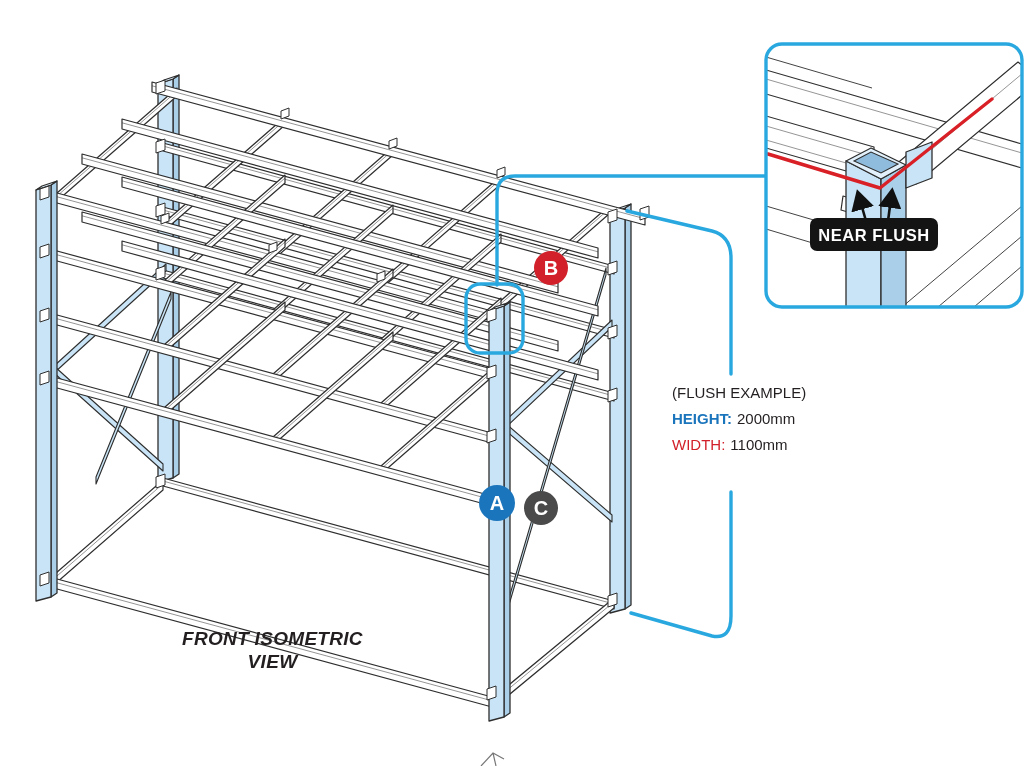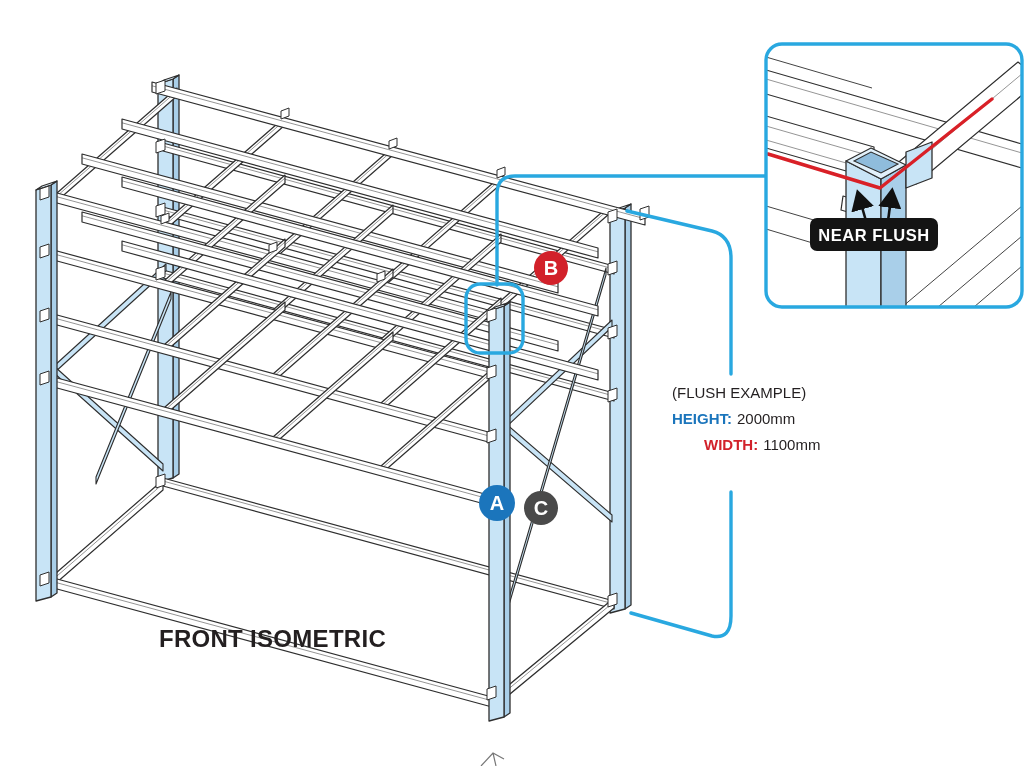--- a/index.html
+++ b/index.html
@@ -22,23 +22,23 @@
   .cyan{stroke:var(--accent-cyan);fill:none;stroke-width:3.4;stroke-linecap:round;}
   .redline{stroke:var(--red-line);stroke-width:3.4;fill:none;stroke-linejoin:round;stroke-linecap:round;}
   .mtext{fill:#fff;font-weight:bold;font-family:"Liberation Sans",sans-serif;text-anchor:middle;}
   .hole{fill:#8fbcdc;stroke:var(--ink);stroke-width:1.1;}
   .arrow{stroke:#111;stroke-width:2.6;fill:none;}
   .ahead{fill:#111;}
   .info{position:absolute;left:668px;top:376px;width:168px;background:#fff;
         padding:4px 2px 6px 4px;font-size:15px;line-height:26px;}
   .info .i-title{font-weight:bold;font-size:16px;}
   .info .h{font-weight:bold;color:var(--marker-blue);margin-right:5px;text-align:center;}
-  .info .w{font-weight:bold;color:var(--marker-red);margin-right:5px;margin-left:32px;}
+  .info .w{font-weight:normal;color:var(--marker-red);margin-right:5px;}
   .view-label{position:absolute;left:150px;top:627px;width:245px;text-align:center;
-        font-weight:bold;font-size:24px;line-height:23px;letter-spacing:.3px;}
+        font-weight:bold;font-size:19px;line-height:23px;letter-spacing:.3px;font-style:italic;}
 </style>
 </head>
 <body>
 
 <div class="stage">
 
 <svg width="1030" height="766" viewBox="0 0 1030 766">
 
   <defs>
     <clipPath id="cb">
@@ -235,15 +235,16 @@
 </svg>
 
 <div class="info">
   <div>(FLUSH EXAMPLE)</div>
   <div><span class="h">HEIGHT:</span><span>2000mm</span></div>
   <div><span class="w">WIDTH:</span><span>1100mm</span></div>
 </div>
 
 <div class="view-label">
   <div>FRONT ISOMETRIC</div>
+  <div>VIEW</div>
 </div>
 
 </div>
 
 </body></html>

